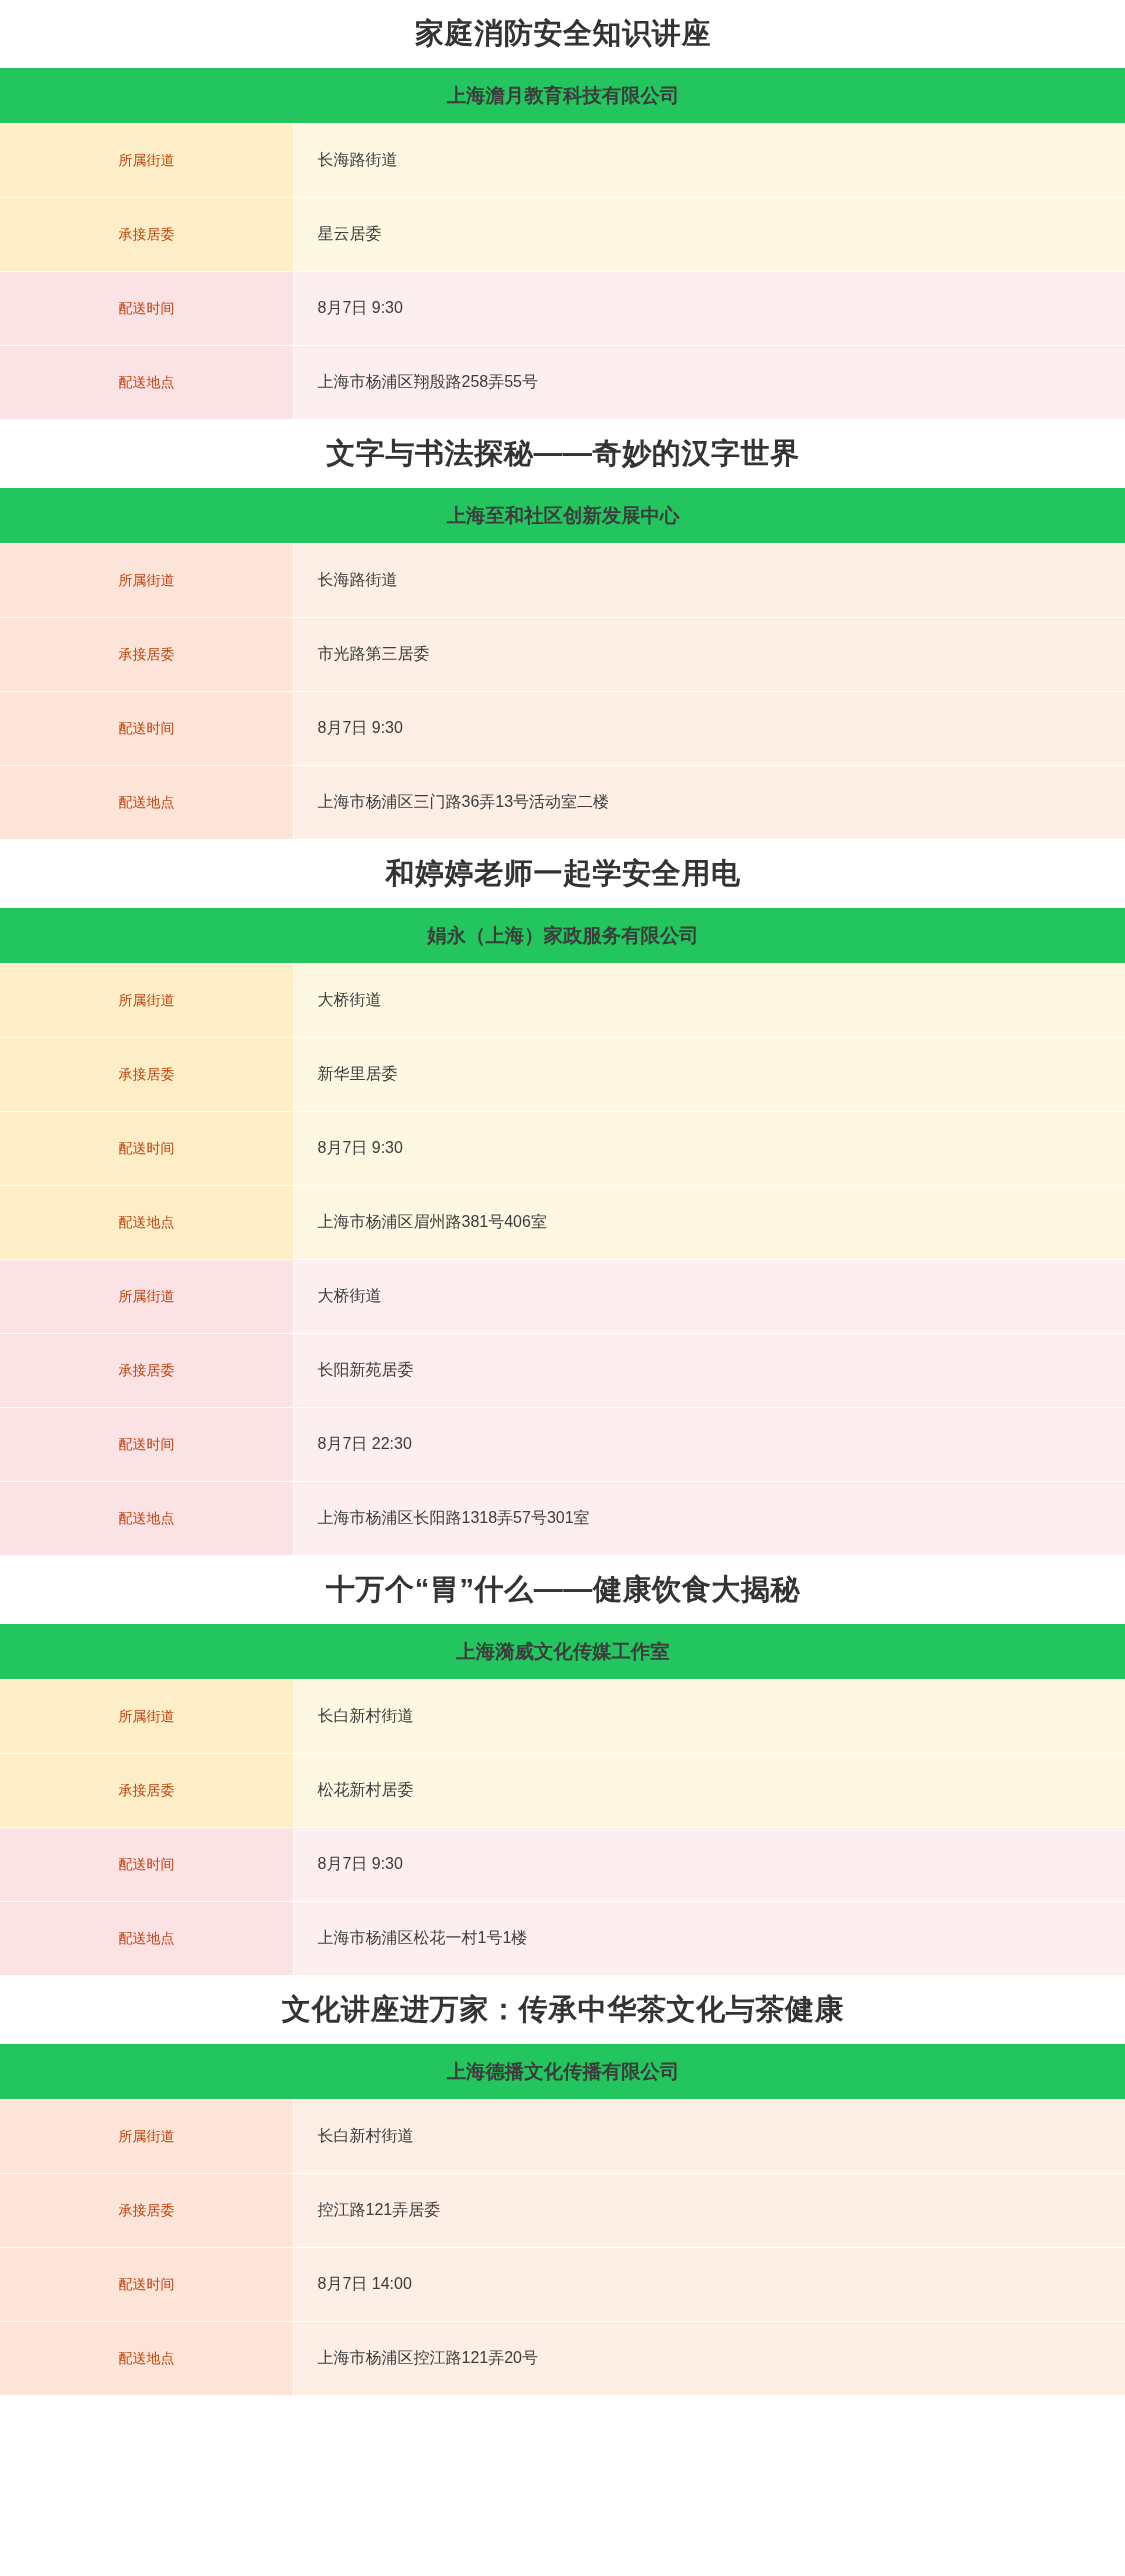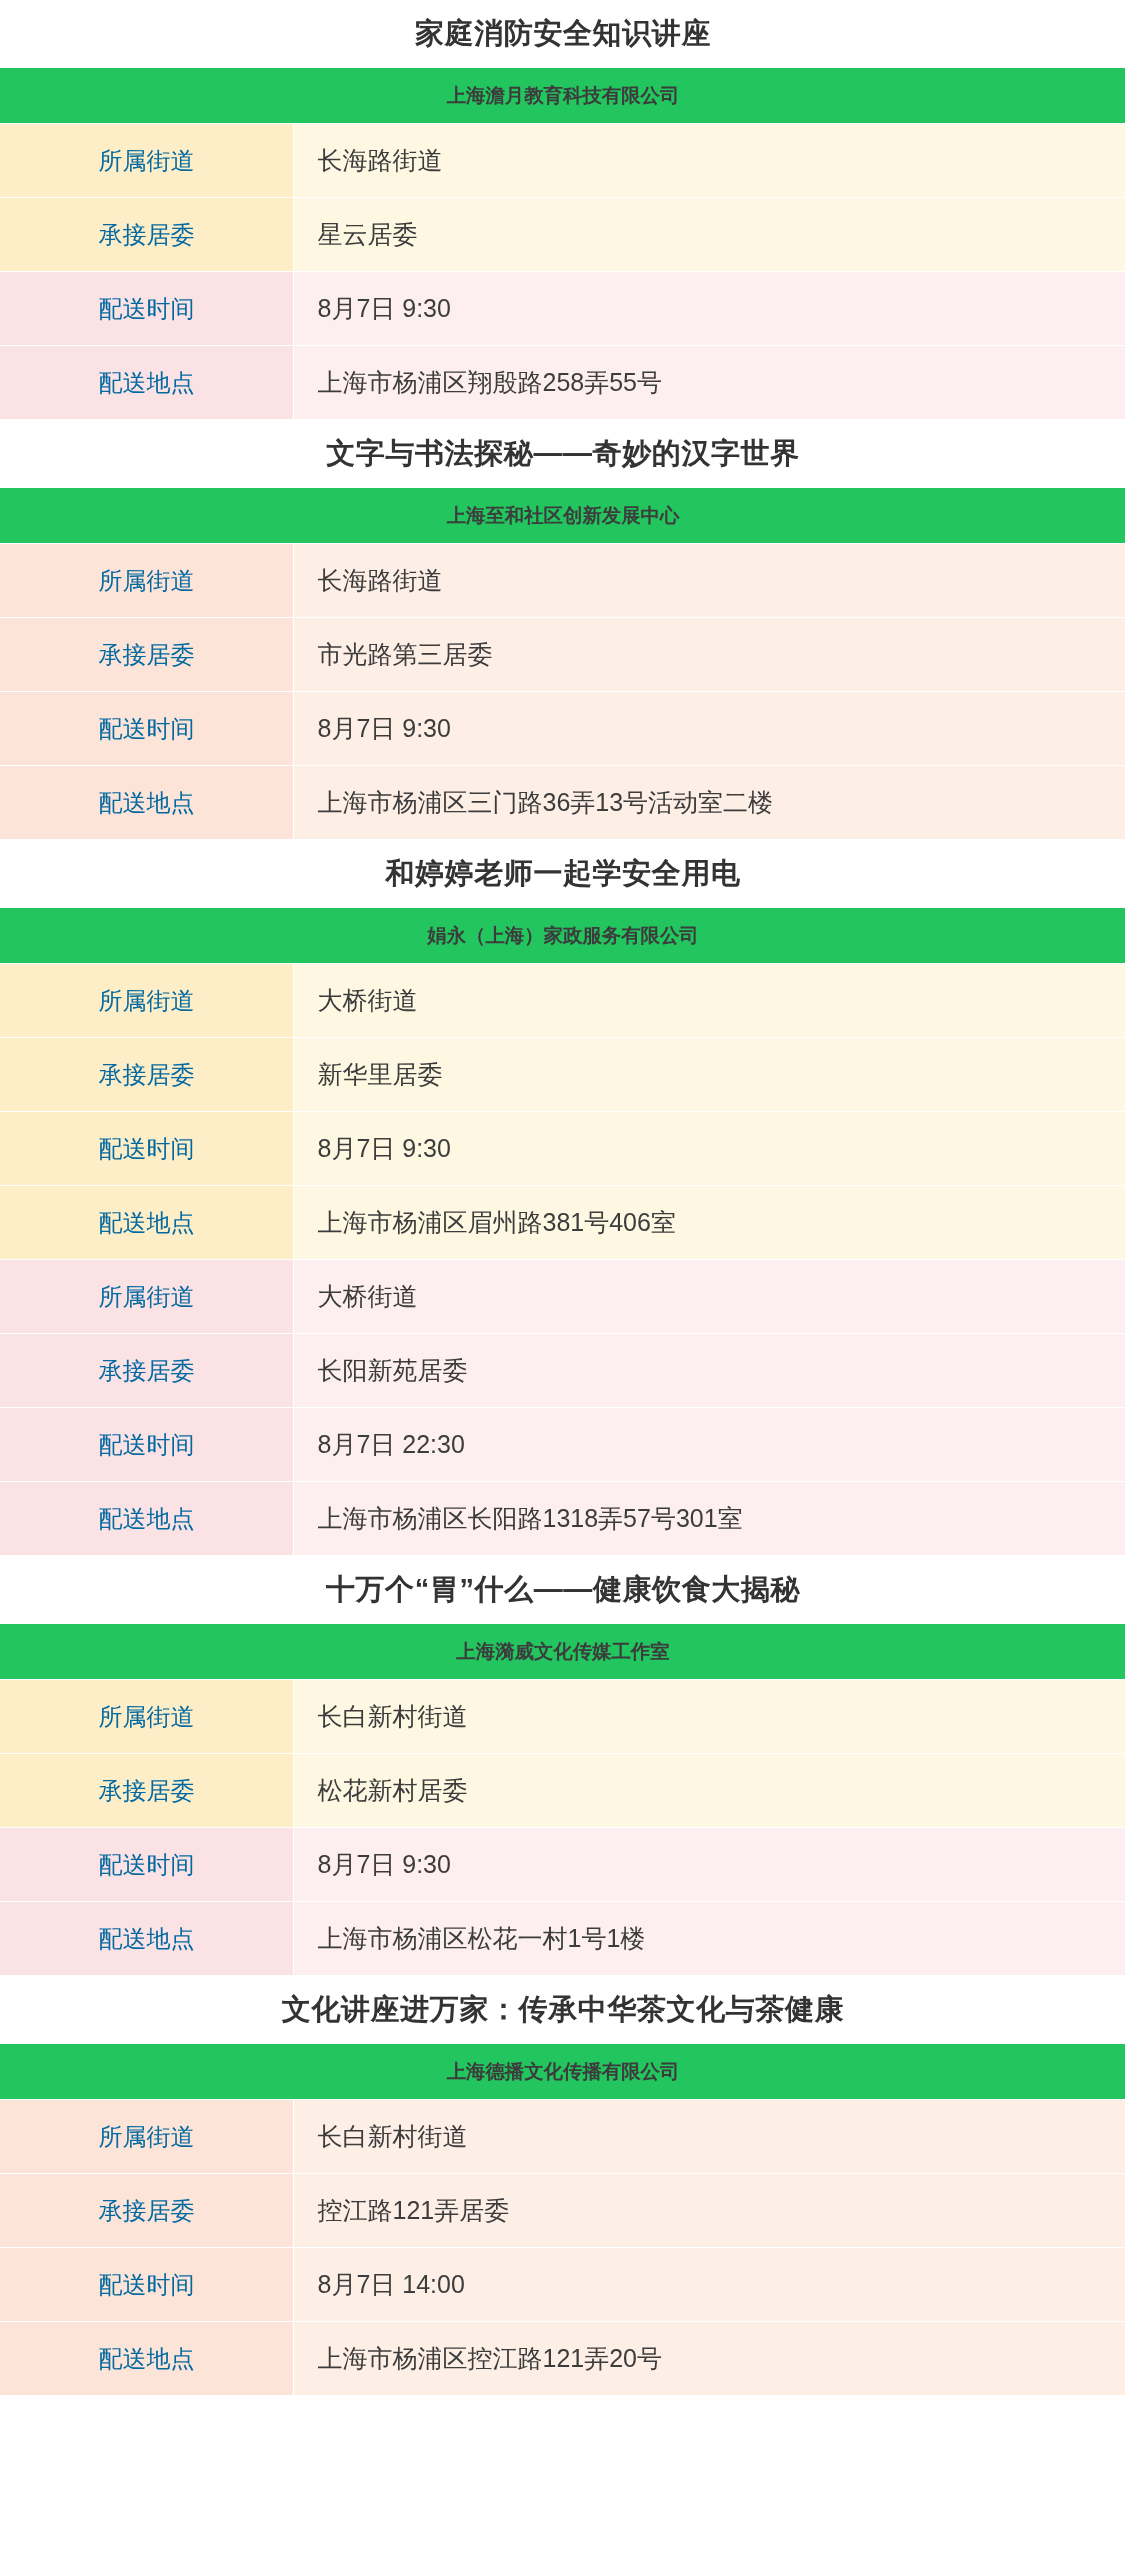--- a/index.html
+++ b/index.html
@@ -48,31 +48,31 @@
     width: 100%;
     border-bottom: 1.8px solid #ffffff;
     min-height: 74px;
   }
   .cell-label {
     width: 294px;
     flex: 0 0 294px;
     display: flex;
     align-items: center;
     justify-content: center;
-    font-size: 24px;
-    color: #0369a1;
+    font-size: 14px;
+    color: #c2410c;
     padding: 10.6px 5.9px;
     border-right: 1.8px solid #ffffff;
   }
   .cell-value {
     flex: 1 1 auto;
     display: flex;
     align-items: center;
     justify-content: flex-start;
-    font-size: 25px;
+    font-size: 16px;
     color: #3c3c3c;
     padding: 10.6px 0 10.6px 23.5px;
   }
 
   
   .rowtheme-yellow .cell-label { background: #fdeec8; }
   .rowtheme-yellow .cell-value { background: #fef7e2; }
   .rowtheme-peach .cell-label { background: #fde4d8; }
   .rowtheme-peach .cell-value { background: #fdeee6; }
   .rowtheme-pink .cell-label { background: #fbe2e5; }

